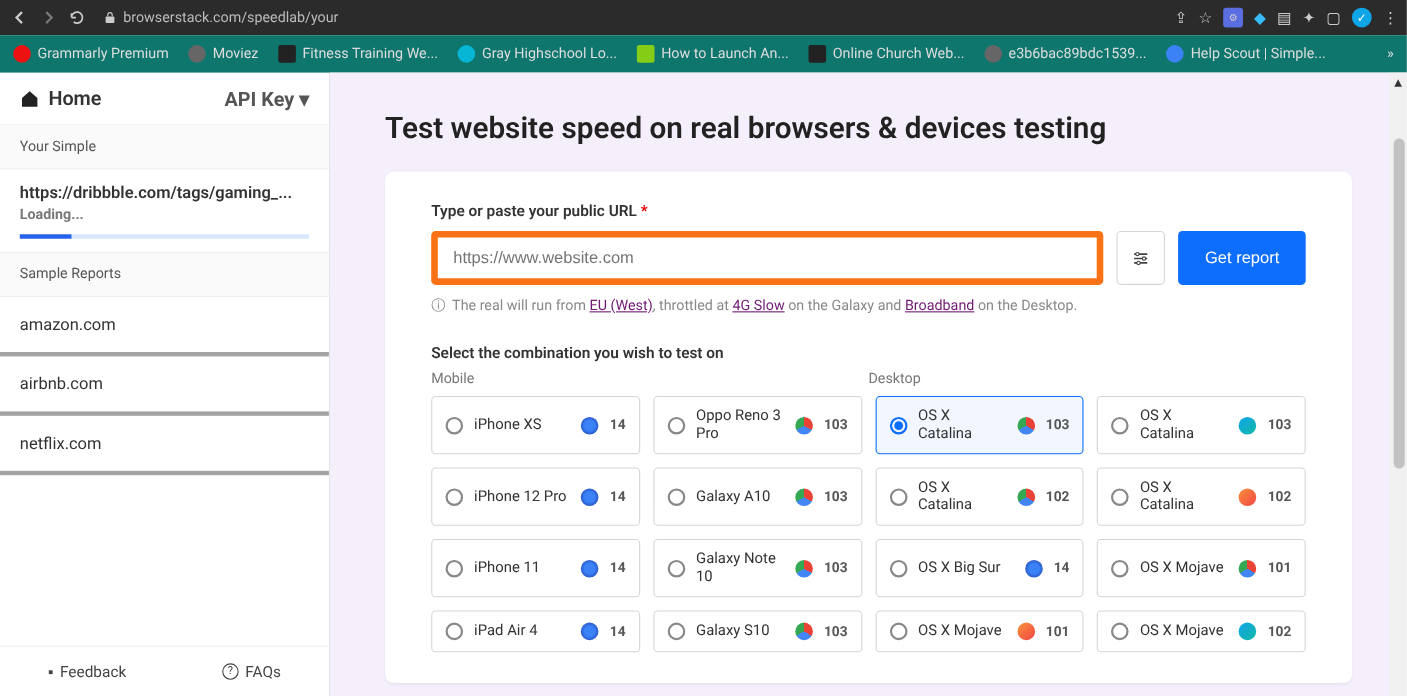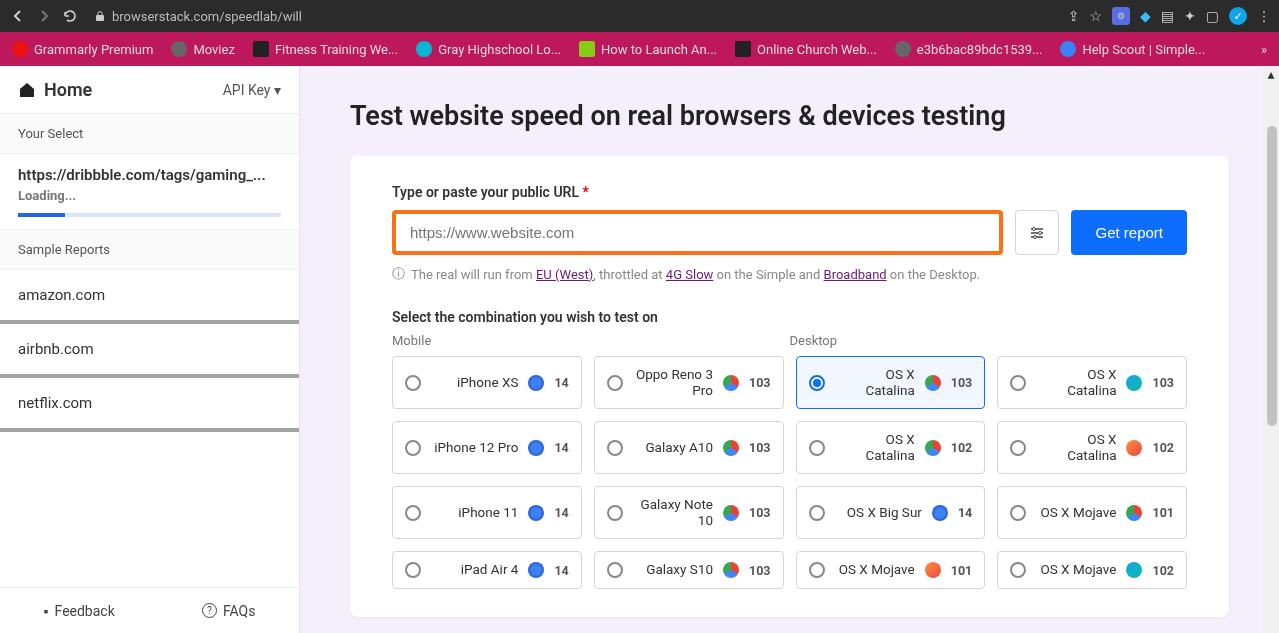--- a/index.html
+++ b/index.html
@@ -1,58 +1,58 @@
 <!DOCTYPE html>
 <html><head>
 <meta charset="utf-8">
 <style>
 * { box-sizing: border-box; margin: 0; padding: 0; }
 body { font-family: -apple-system, BlinkMacSystemFont, "Segoe UI", Roboto, Arial, sans-serif; font-size: 14px; color: #333; background: #fff; width:1279px; height:633px; overflow:hidden;}
 .chrome-bar { background: #2b2b2b; height: 32px; display:flex; align-items:center; padding:0 8px; gap:6px;}
 .chrome-bar .navbtn { width:20px; height:20px; display:flex; align-items:center; justify-content:center; color:#ccc; cursor:pointer;}
 .chrome-bar .addr { flex:1; display:flex; align-items:center; color:#bbb; font-size:13px; gap:6px; padding-left:8px;}
 .chrome-bar .right { display:flex; align-items:center; gap:10px; color:#ccc;}
-.bookmarks { background: #be185d; height: 34px; display:flex; align-items:center; padding:0 12px; gap:18px; color:#ddd; font-size:13px; position:relative;}
+.bookmarks { background: #0f766e; height: 34px; display:flex; align-items:center; padding:0 12px; gap:18px; color:#ddd; font-size:13px; position:relative;}
 .bookmarks .bm { display:flex; align-items:center; gap:6px; cursor:pointer; white-space:nowrap;}
 .bm-icon { width:16px;height:16px;border-radius:50%; display:flex;align-items:center;justify-content:center;font-size:10px;color:#fff;}
 .app { display:flex; height: calc(633px - 66px); }
 .sidebar { width:300px; border-right:1px solid #e5e5e5; display:flex; flex-direction:column; }
 .side-head { height:48px; display:flex; align-items:center; justify-content:space-between; padding:0 18px; border-bottom:1px solid #eee;}
 .side-head .home { display:flex; align-items:center; gap:8px; font-weight:600; font-size:18px;}
-.side-head .apikey { font-size:14px; color:#555; cursor:pointer;}
+.side-head .apikey { font-size:18px; color:#555; cursor:pointer;font-weight:bold;}
 .side-sec { padding:12px 18px; font-size:13px; color:#555; border-bottom:1px solid #f0f0f0; background:#fafafa;}
 .side-item { padding:16px 18px; border-bottom:4px solid #a3a3a3; cursor:pointer; font-size:15px;}
 .report-cur { padding:12px 18px; border-bottom:1px solid #f0f0f0;}
 .report-cur .t { font-weight:600; font-size:15px; white-space:nowrap; overflow:hidden; text-overflow:ellipsis;}
 .report-cur .s { font-size:13px; color:#777; margin-top:4px;font-weight:bold;}
 .progress { height:4px; background:#d8e7fb; margin-top:10px; position:relative;}
 .progress .bar { position:absolute; left:0; height:100%; width:18%; background:#2563eb;}
 .side-footer { margin-top:auto; height:46px; border-top:1px solid #eee; display:flex; align-items:center; justify-content:space-around; font-size:14px; color:#444;}
 .side-footer > div { display:flex; align-items:center; gap:6px; cursor:pointer;}
 .main { flex:1; background: #f5effb; position:relative; overflow:hidden;}
 .main h1 { font-size:27px; font-weight:600; color:#222; padding:34px 0 24px 50px;}
 .card { background:#fff; border-radius:8px; margin:0 50px 40px 50px; padding:28px 42px; box-shadow:0 1px 3px rgba(0,0,0,.05);}
 .lbl { font-size:14px; font-weight:600; margin-bottom:10px;}
 .lbl .req { color:#d00;}
 .url-row { display:flex; gap:12px; align-items:stretch;}
-.url-input { flex:1; border:4px solid #f97316; border-radius:4px; padding:10px 14px; font-size:15px; color:#ec4899;}
+.url-input { flex:1; border:6px solid #f97316; border-radius:4px; padding:10px 14px; font-size:15px; color:#ec4899;}
 .set-btn { width:44px; border:1px solid #d5d5d5; border-radius:4px; display:flex; align-items:center; justify-content:center; cursor:pointer;}
 .go-btn { background:#0d6efd; color:#fff; border:none; border-radius:4px; padding:0 24px; font-size:15px; cursor:pointer;}
 .info-line { font-size:13px; color:#888; margin-top:10px; display:flex; align-items:center; gap:6px;}
 .info-line a { color:#701a75; text-decoration:underline;}
 .sel-lbl { font-weight:600; margin-top:26px; font-size:14px;}
 .grid-head { display:flex; margin-top:8px;}
 .grid-head > div { flex:1; font-size:13px; color:#777;}
 .dev-grid { display:grid; grid-template-columns: repeat(4, 1fr); gap:12px; margin-top:8px;}
 .dev { border:1px solid #d5d5d5; border-radius:4px; padding:10px 12px; display:flex; align-items:center; gap:10px; font-size:13.5px; cursor:pointer; background:#fff;}
 .dev.selected { border-color:#0d6efd; background:#f2f7ff;}
 .radio { width:16px;height:16px;border:2px solid #888;border-radius:50%; flex-shrink:0; position:relative;}
 .dev.selected .radio { border-color:#0d6efd;}
 .dev.selected .radio::after { content:""; position:absolute; inset:2px; border-radius:50%; background:#0d6efd;}
-.dev-name { flex:1; line-height:1.15;text-align:right;}
+.dev-name { flex:1; line-height:1.15;}
 .bic { width:16px;height:16px;border-radius:50%; display:flex;align-items:center;justify-content:center;font-size:9px;font-weight:600;color:#fff; flex-shrink:0;}
 .b-safari { background: radial-gradient(circle,#3b82f6 40%,#1e40af 90%);}
 .b-chrome { background: conic-gradient(#ea4335 0 120deg,#4285f4 120deg 240deg,#34a853 240deg 360deg);}
 .b-edge { background: linear-gradient(135deg,#0ea5e9,#14b8a6);}
 .b-firefox { background: linear-gradient(135deg,#fb923c,#ef4444);}
 .ver { font-size:12.5px; color:#555;font-weight:bold;}
 .scroll-gutter { position:absolute; right:0; top:0; bottom:0; width:16px; background:#f0f0f0;}
 .scroll-thumb { position:absolute; right:2px; top:60px; width:10px; height:300px; background:#c2c2c2; border-radius:5px;}
 svg { display:block;}
 </style>
@@ -75,21 +75,21 @@
         <path d="M3 8a5 5 0 1 1 2 4M3 8V4m0 4h4" stroke="#ccc" stroke-width="1.6" fill="none"></path>
       </svg>
     </div>
   <div class="addr">
     <span>
         <svg width="12" height="12" viewBox="0 0 12 12">
           <rect x="2" y="5" width="8" height="6" rx="1" fill="#ccc"></rect>
           <path d="M4 5V3.5a2 2 0 0 1 4 0V5" stroke="#ccc" fill="none"></path>
         </svg>
       </span>
-    <span>browserstack.com/speedlab/will</span>
+    <span>browserstack.com/speedlab/your</span>
   </div>
   <div class="right">
     <span>⇪</span>
     <span>☆</span>
     <span style="background:#5b6ee1;width:18px;height:18px;border-radius:3px;display:flex;align-items:center;justify-content:center;font-size:9px;">⚙</span>
     <span style="color:#38bdf8;">◆</span>
     <span>▤</span>
     <span>✦</span>
     <span>▢</span>
     <span style="width:18px;height:18px;border-radius:50%;background:#0ea5e9;display:flex;align-items:center;justify-content:center;color:#fff;font-size:11px;">✓</span>
@@ -143,21 +143,21 @@
               <path d="M2 8l7-6 7 6v8H2z" fill="#222"></path>
             </svg>
           </span>
         <span>Home</span>
       </div>
       <div class="apikey">
         <span>API Key</span>
         <span> ▾</span>
       </div>
     </div>
-    <div class="side-sec">Your Select</div>
+    <div class="side-sec">Your Simple</div>
     <div class="report-cur">
       <div class="t">https://dribbble.com/tags/gaming_...</div>
       <div class="s">Loading...</div>
       <div class="progress">
           <div class="bar"></div>
         </div>
     </div>
     <div class="side-sec">Sample Reports</div>
     <div id="samples">
         <div class="side-item">amazon.com</div>
@@ -190,21 +190,21 @@
                 <circle cx="12" cy="9" r="1.5" fill="#fff" stroke="#444"></circle>
                 <circle cx="7" cy="13" r="1.5" fill="#fff" stroke="#444"></circle>
               </svg>
             </span>
         </div>
         <button class="go-btn">Get report</button>
       </div>
       <div class="info-line">
         <span>ⓘ</span>
         <span>
-          <span>The real will run from </span><a>EU (West)</a><span>, throttled at </span><a>4G Slow</a><span> on the Simple and </span><a>Broadband</a><span> on the Desktop.</span>
+          <span>The real will run from </span><a>EU (West)</a><span>, throttled at </span><a>4G Slow</a><span> on the Galaxy and </span><a>Broadband</a><span> on the Desktop.</span>
         </span>
       </div>
       <div class="sel-lbl">Select the combination you wish to test on</div>
       <div class="grid-head">
         <div>Mobile</div>
         <div>Desktop</div>
       </div>
       <div class="dev-grid" id="dev-grid">
           <div class="dev">
             <div class="radio"></div>

